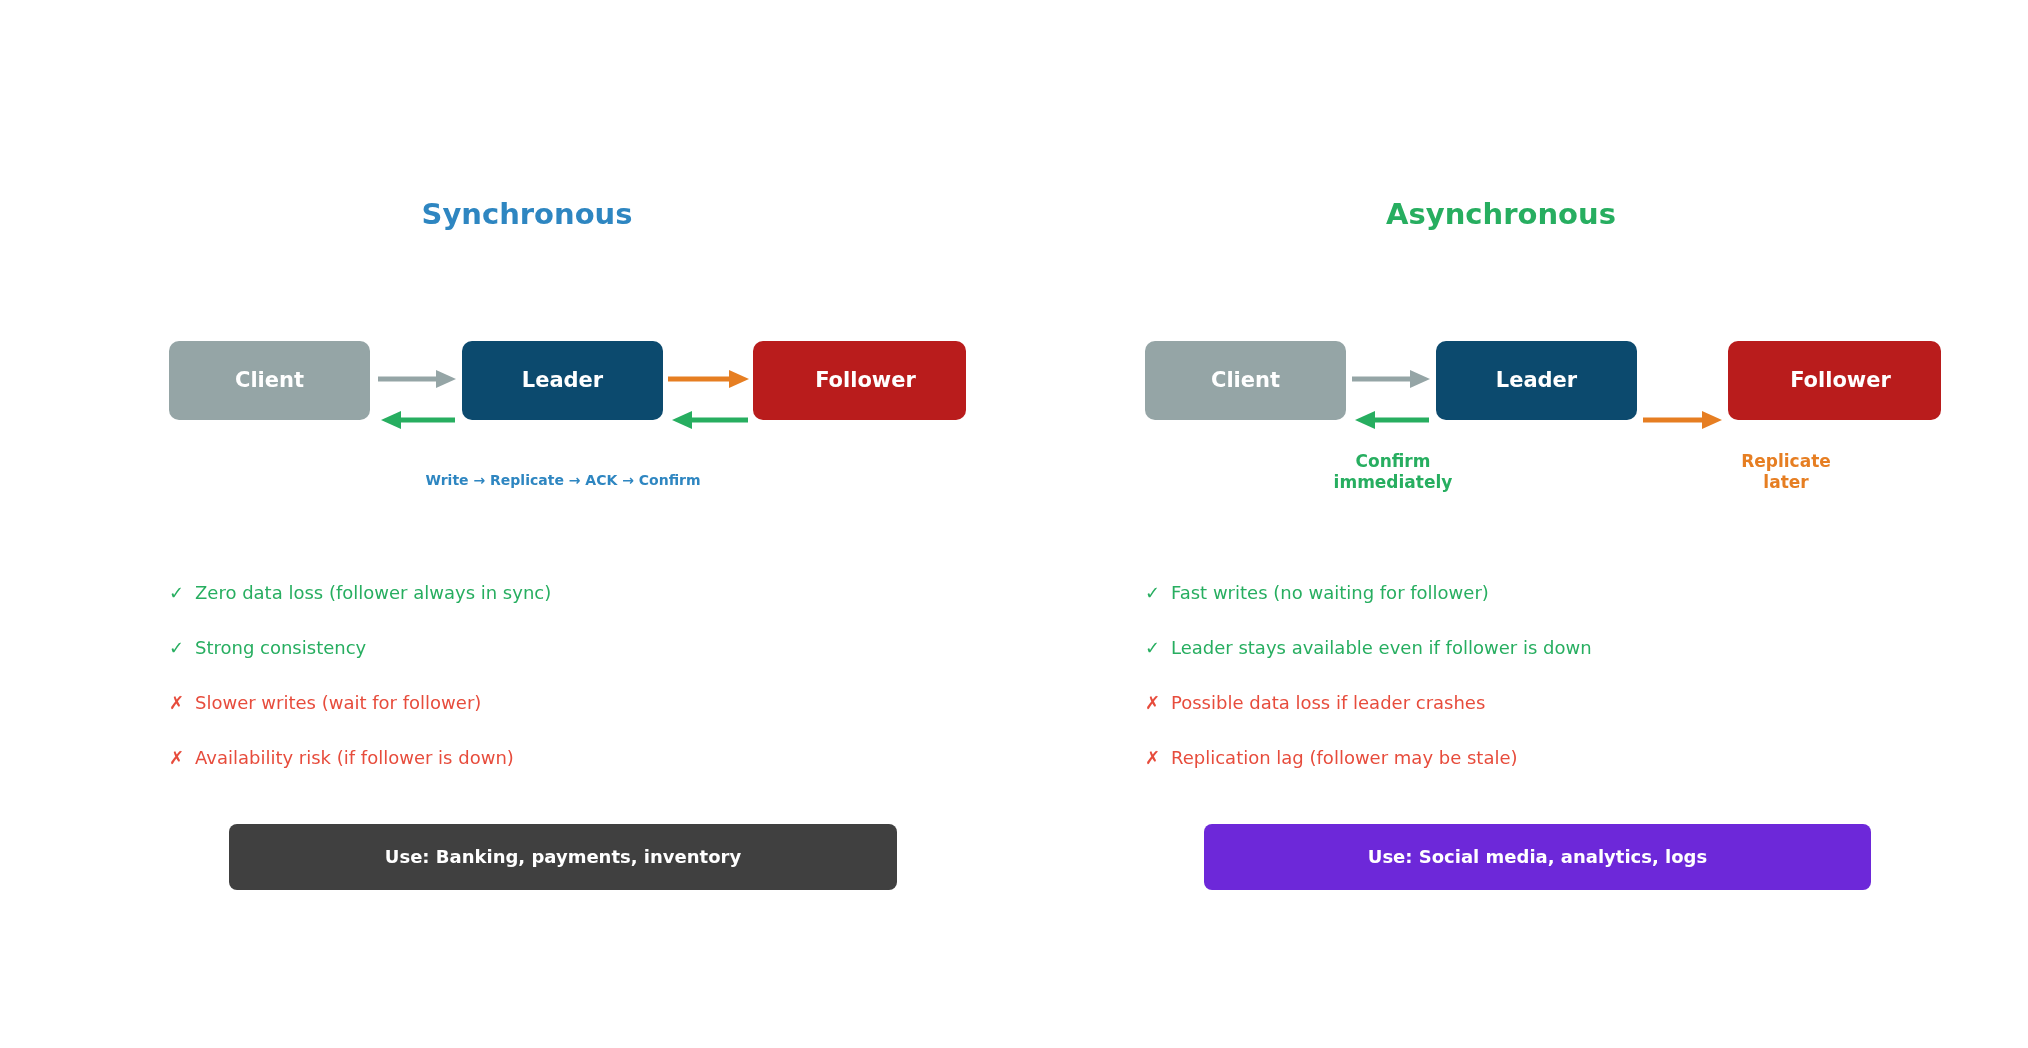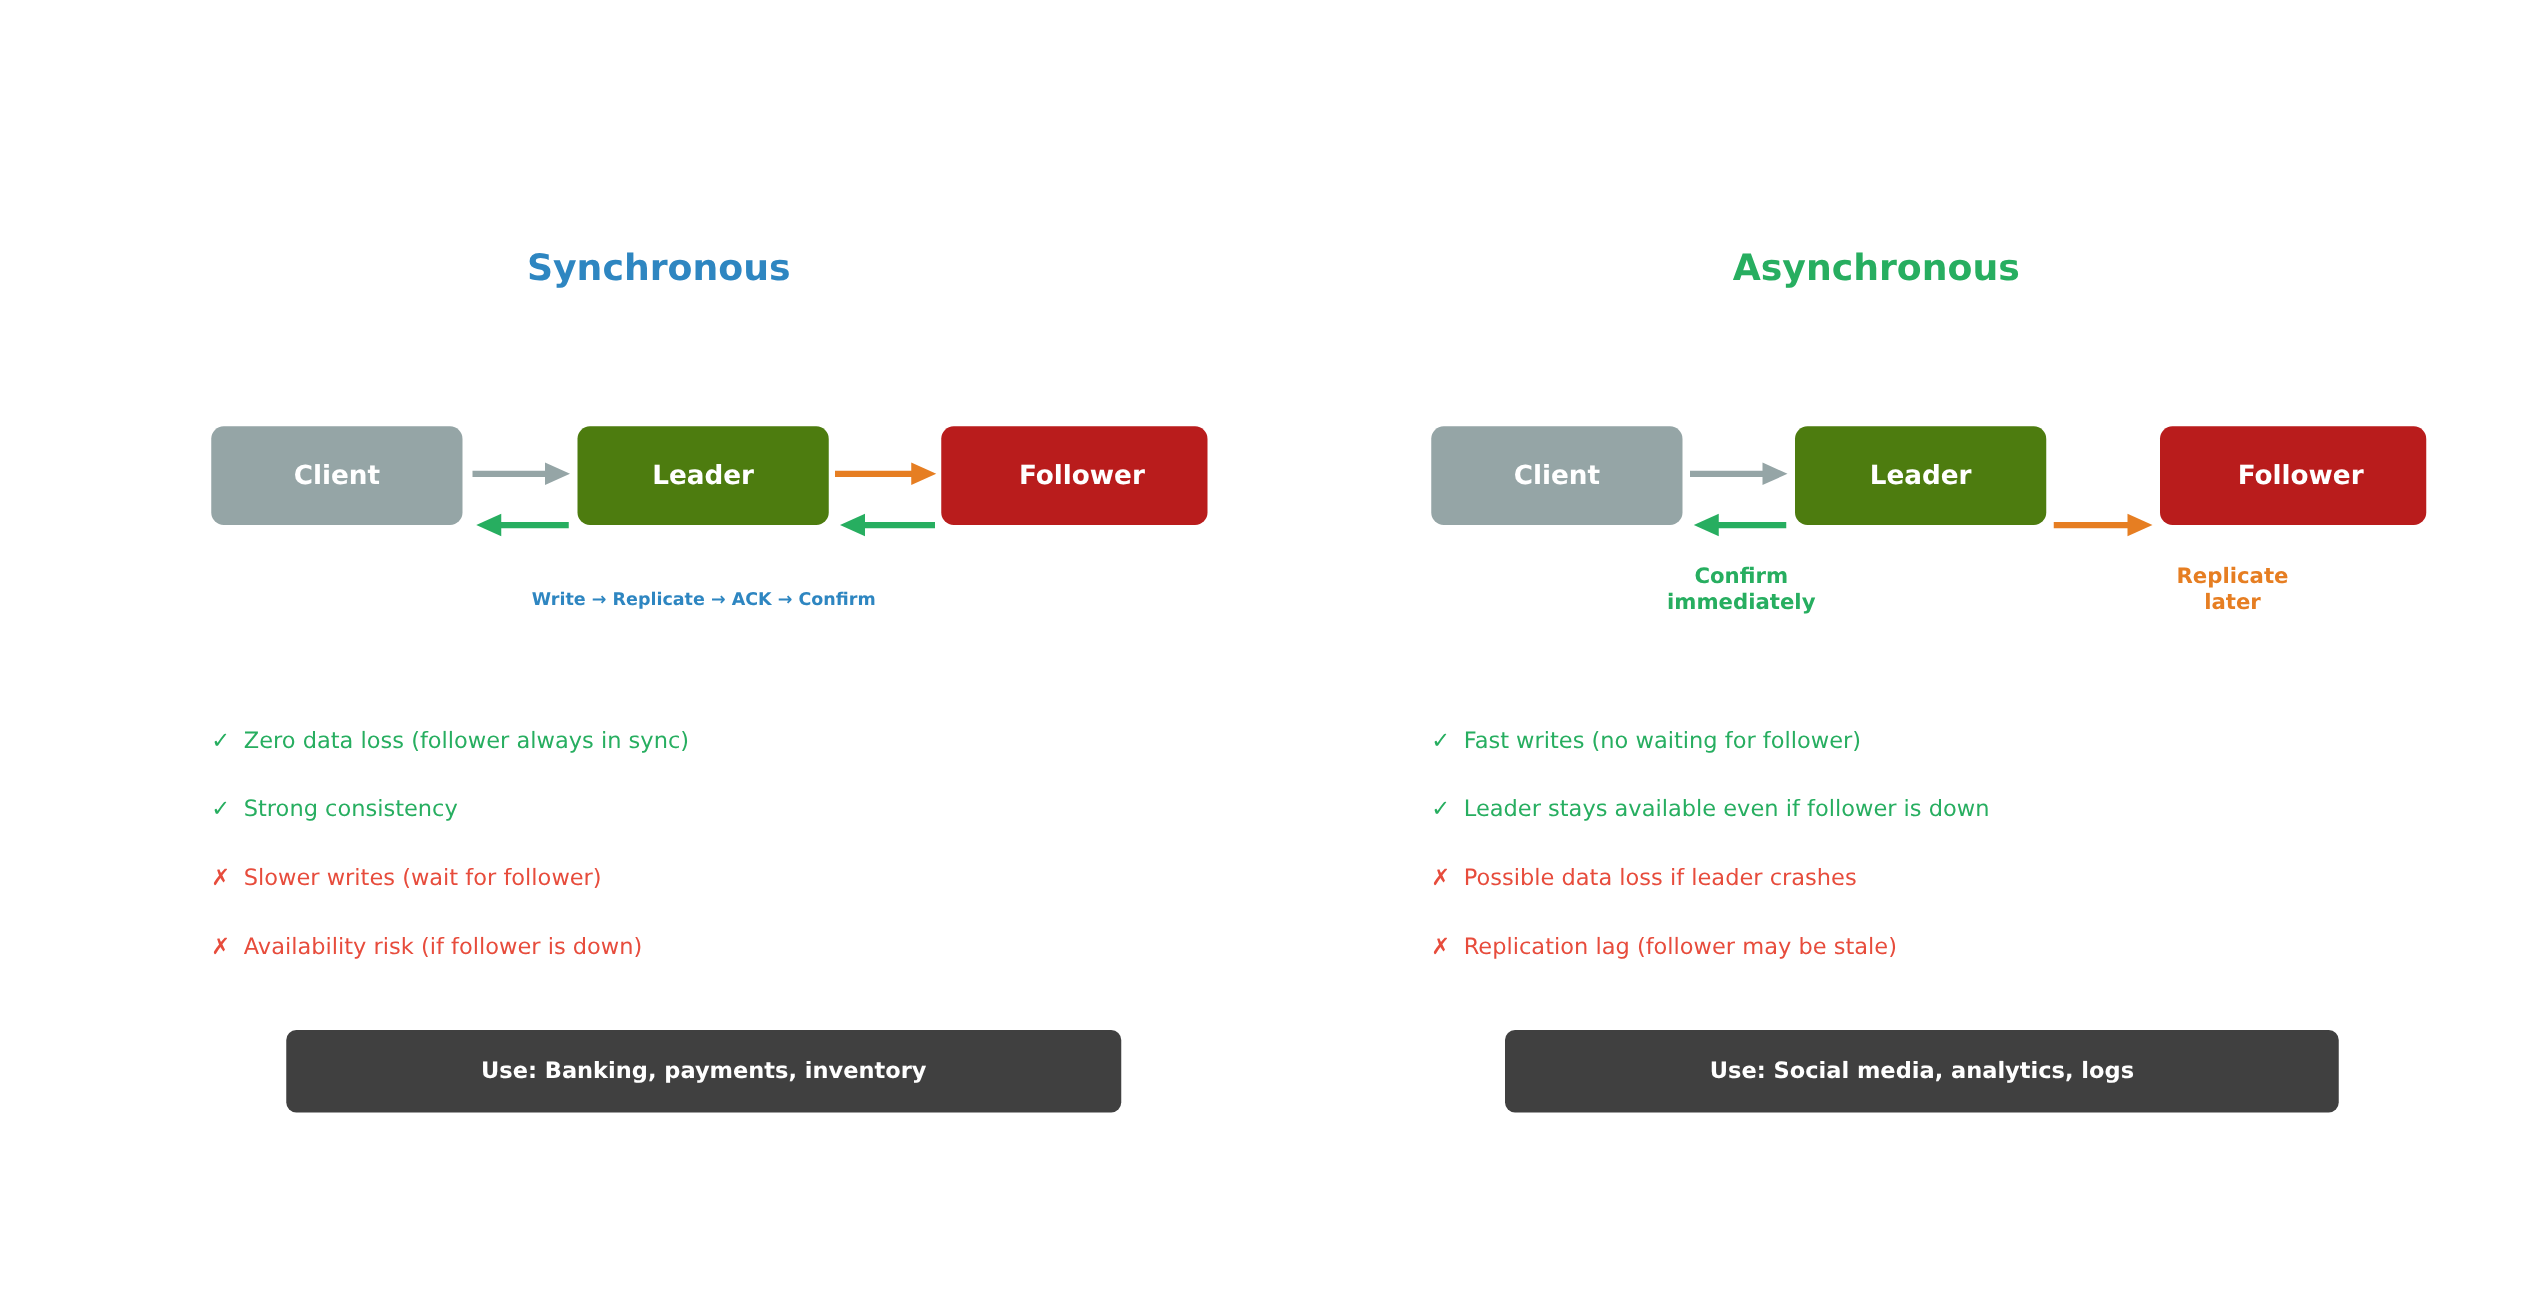--- a/index.html
+++ b/index.html
@@ -26,21 +26,21 @@
   .heading-sync{left:527px;color:#2e86c1;}
   .heading-async{left:1501px;color:#27ae60;}
   .node{
     top:341px;height:79px;width:201px;
     border-radius:10px;
     color:#ffffff;font-size:21px;font-weight:bold;
     text-align:center;line-height:79px;
     white-space:nowrap;
   }
   .node-gray{background:#95a5a6;}
-  .node-red{background:#4d7c0f;}
+  .node-red{background:#0c4a6e;}
   .node-green{background:#b91c1c;padding-left:12px;}
   .flow-caption{
     left:563px;top:472px;
     transform:translateX(-50%);
     font-size:14px;font-weight:bold;color:#2e86c1;
     white-space:nowrap;
   }
   .arrow-label{
     top:451px;
     transform:translateX(-50%);
@@ -63,21 +63,21 @@
   .pro{color:#27ae60;}
   .con{color:#e74c3c;}
   .banner{
     top:824px;height:66px;
     border-radius:8px;
     color:#ffffff;font-size:18px;font-weight:bold;
     text-align:center;line-height:66px;
     white-space:nowrap;
   }
   .banner-sync{left:229px;width:668px;background:#404040;}
-  .banner-async{left:1204px;width:667px;background:#404040;}
+  .banner-async{left:1204px;width:667px;background:#6d28d9;}
   .arrow-layer{left:0;top:0;pointer-events:none;}
 </style>
 </head>
 <body>
 
 <div class="stage">
 
 
   <div class="abs col-heading heading-sync">Synchronous</div>
   <div class="abs col-heading heading-async">Asynchronous</div>

